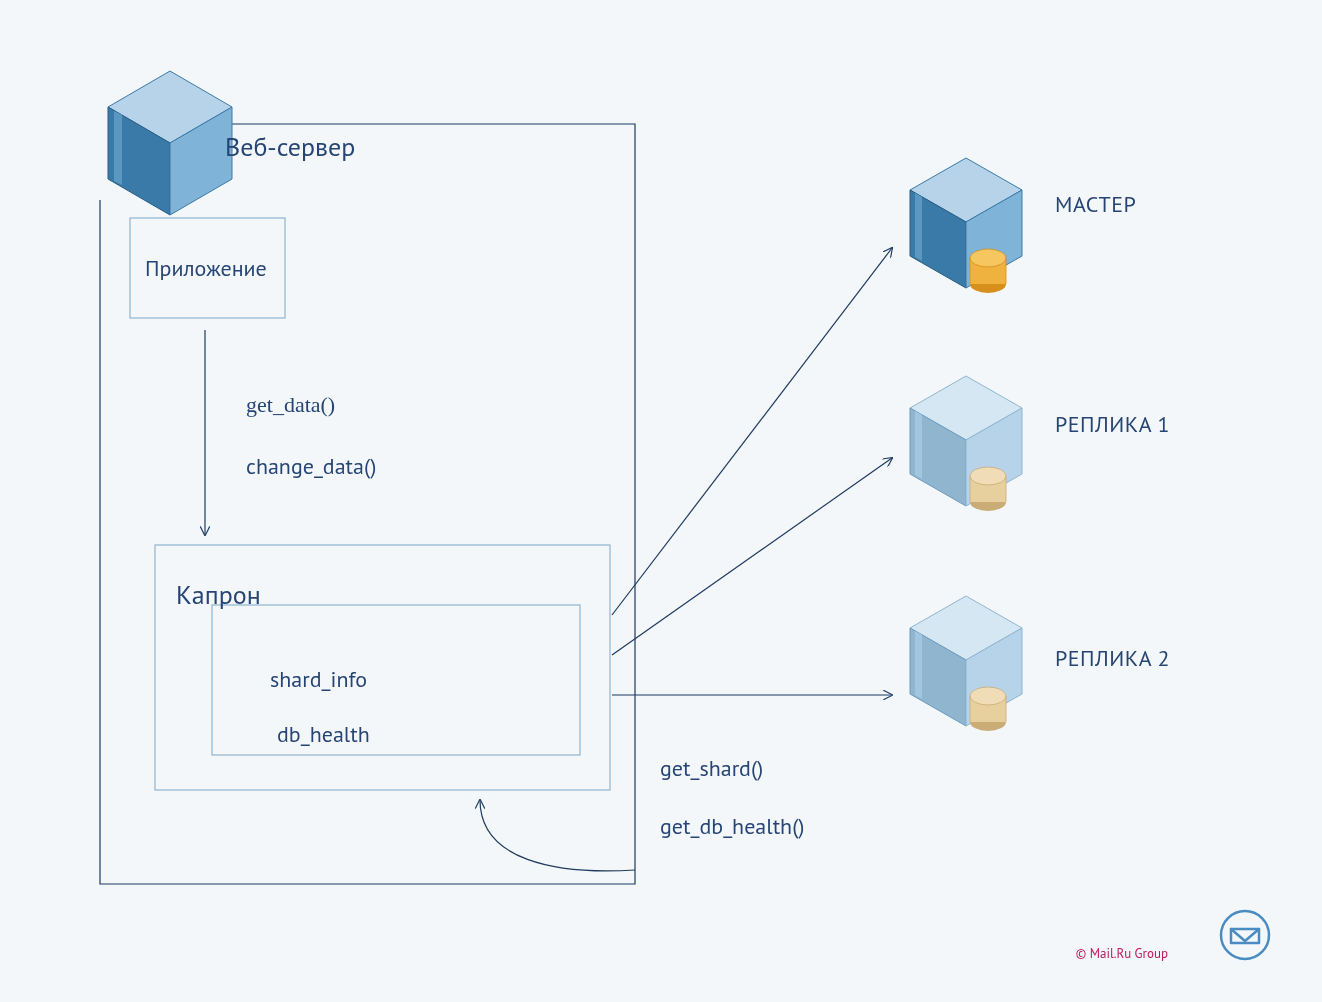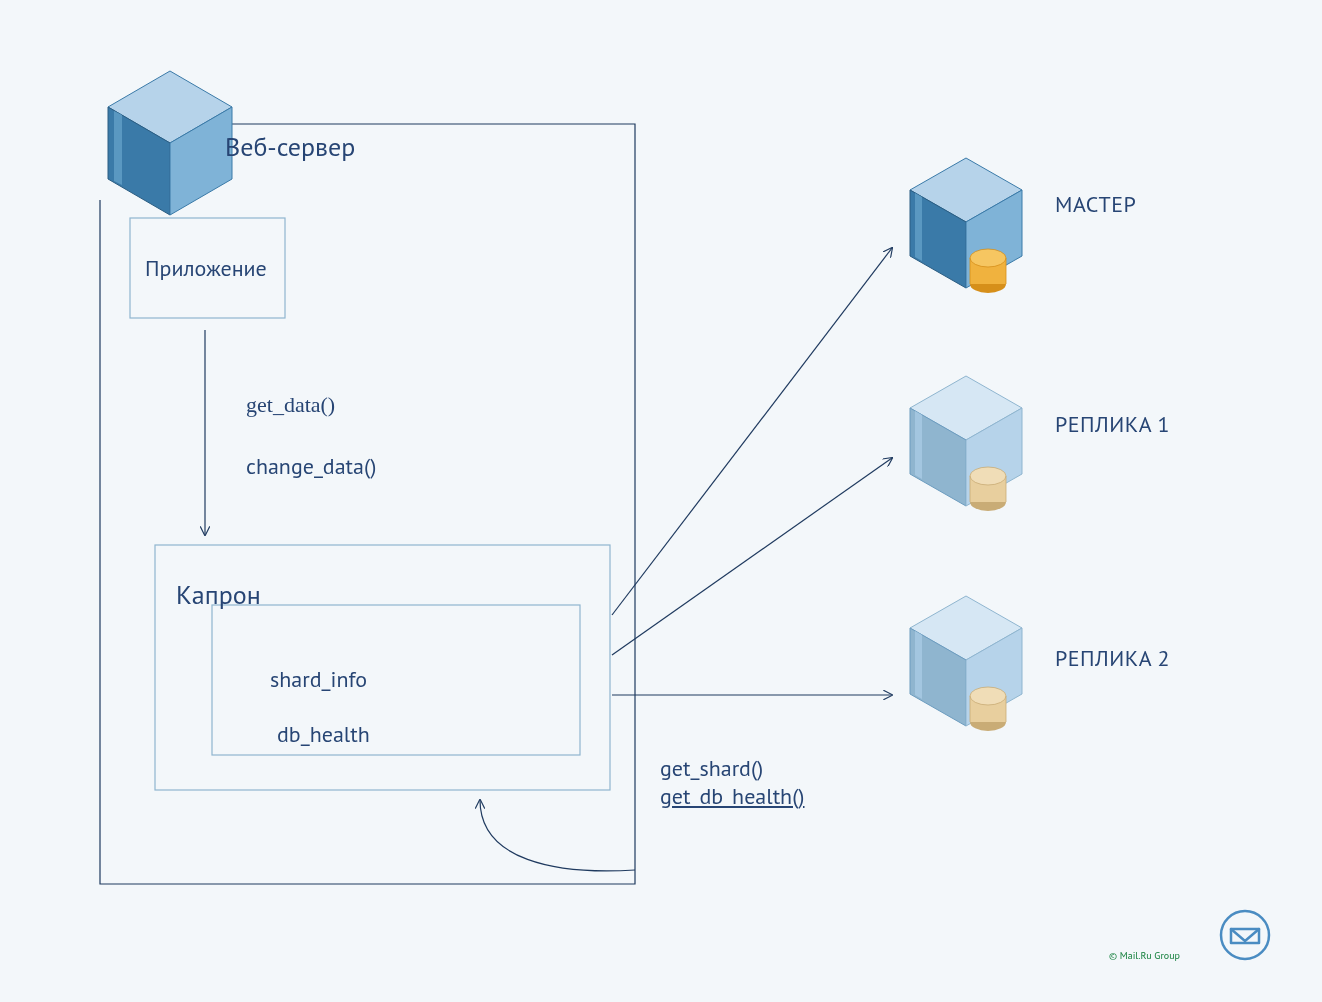--- a/index.html
+++ b/index.html
@@ -32,24 +32,24 @@
     white-space: nowrap;
   }
   .label.big {
     font-size: 26px;
   }
   .label.right {
     letter-spacing: 0.5px;
   }
   .footer {
     position: absolute;
-    right: 106px;
+    right: 118px;
     bottom: 40px;
-    font-size: 10px;
-    color: #15803d;
+    font-size: 13px;
+    color: #be185d;
   }
 </style>
 </head>
 <body>
 
 <div class="canvas">
 
 <svg class="overlay" viewBox="0 0 1322 1002">
   <defs>
     <marker id="arrow" viewBox="0 0 10 10" refX="9" refY="5" markerWidth="8" markerHeight="8" orient="auto-start-reverse">
@@ -142,21 +142,21 @@
 <div class="label" style="left:145px; top:254px;">Приложение</div>
 
 <div class="label" style="left:246px; top:392px;font-family:Liberation Serif, serif;">get_data()</div>
 <div class="label" style="left:246px; top:452px;">change_data()</div>
 
 <div class="label big" style="left:176px; top:578px;">Капрон</div>
 <div class="label" style="left:270px; top:640px;margin-top:25px;">shard_info</div>
 <div class="label" style="left:277px; top:690px;margin-top:30px;">db_health</div>
 
 <div class="label" style="left:660px; top:754px;">get_shard()</div>
-<div class="label" style="left:660px; top:782px;text-decoration:underline;">get_db_health()</div>
+<div class="label" style="left:660px; top:812px;">get_db_health()</div>
 
 <div class="label right" style="left:1055px; top:190px;">МАСТЕР</div>
 <div class="label right" style="left:1055px; top:410px;">РЕПЛИКА 1</div>
 <div class="label right" style="left:1055px; top:644px;">РЕПЛИКА 2</div>
 
 <div class="footer">© Mail.Ru Group</div>
 
 </div>
 
 </body></html>

